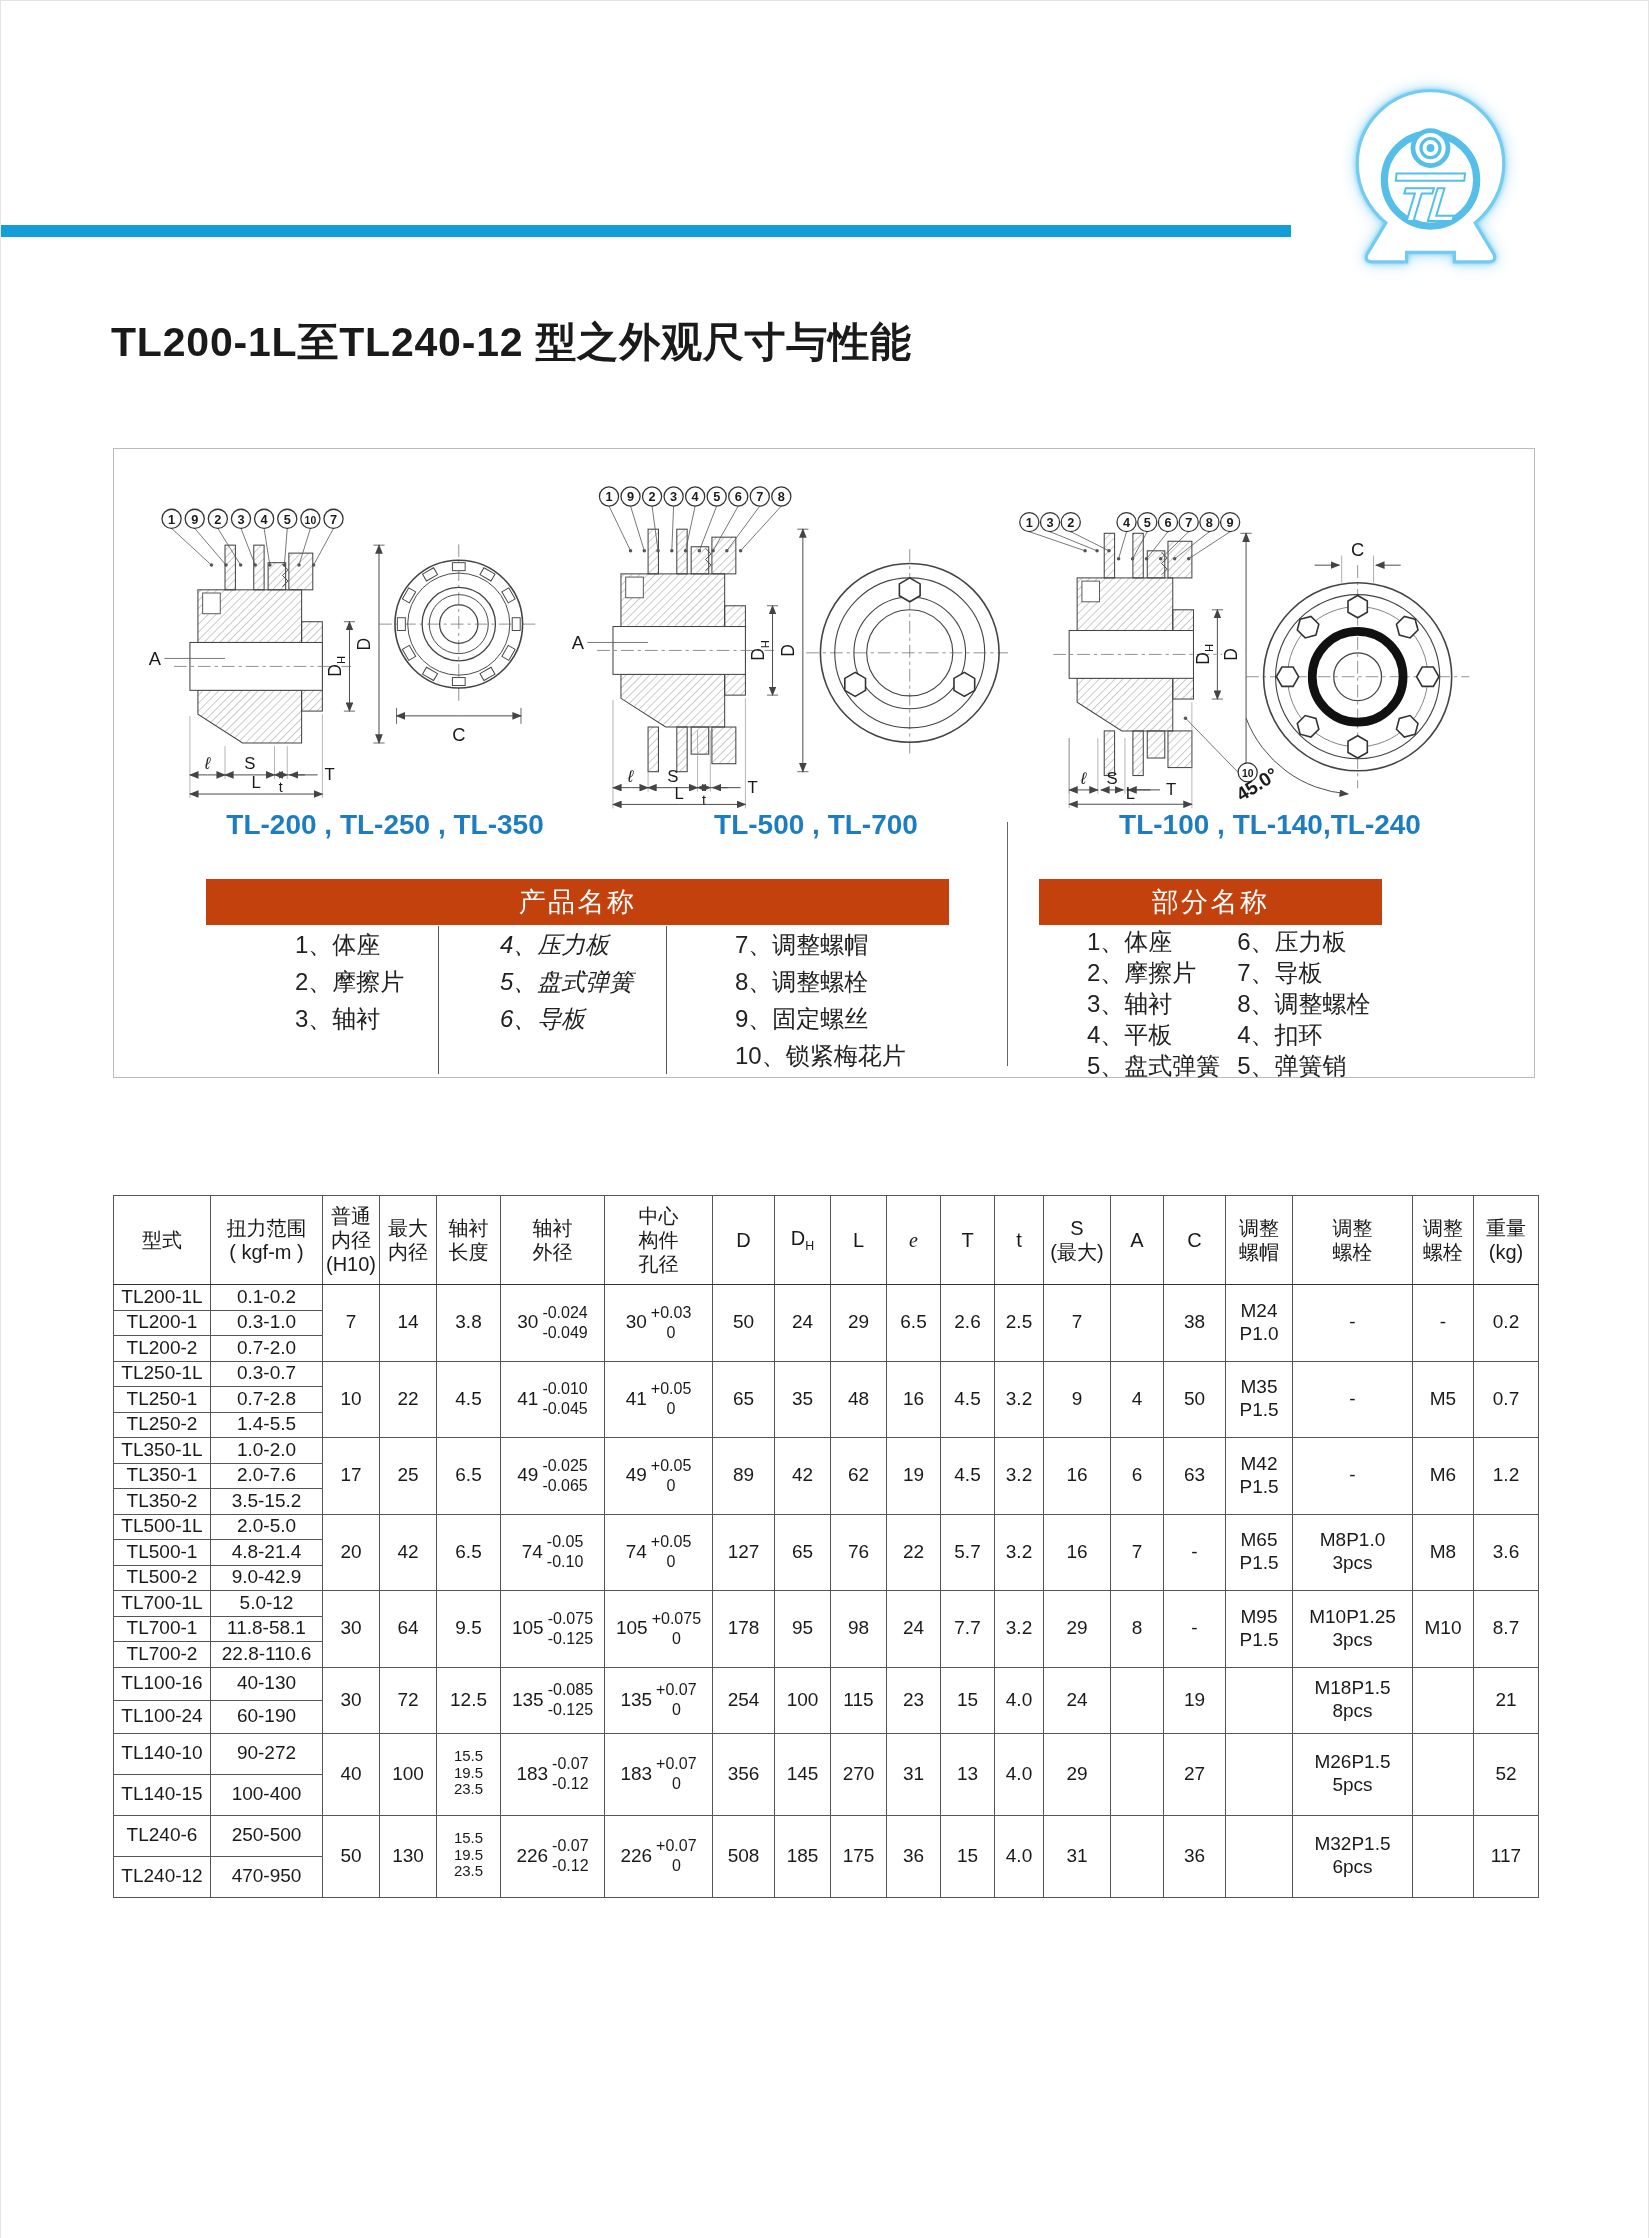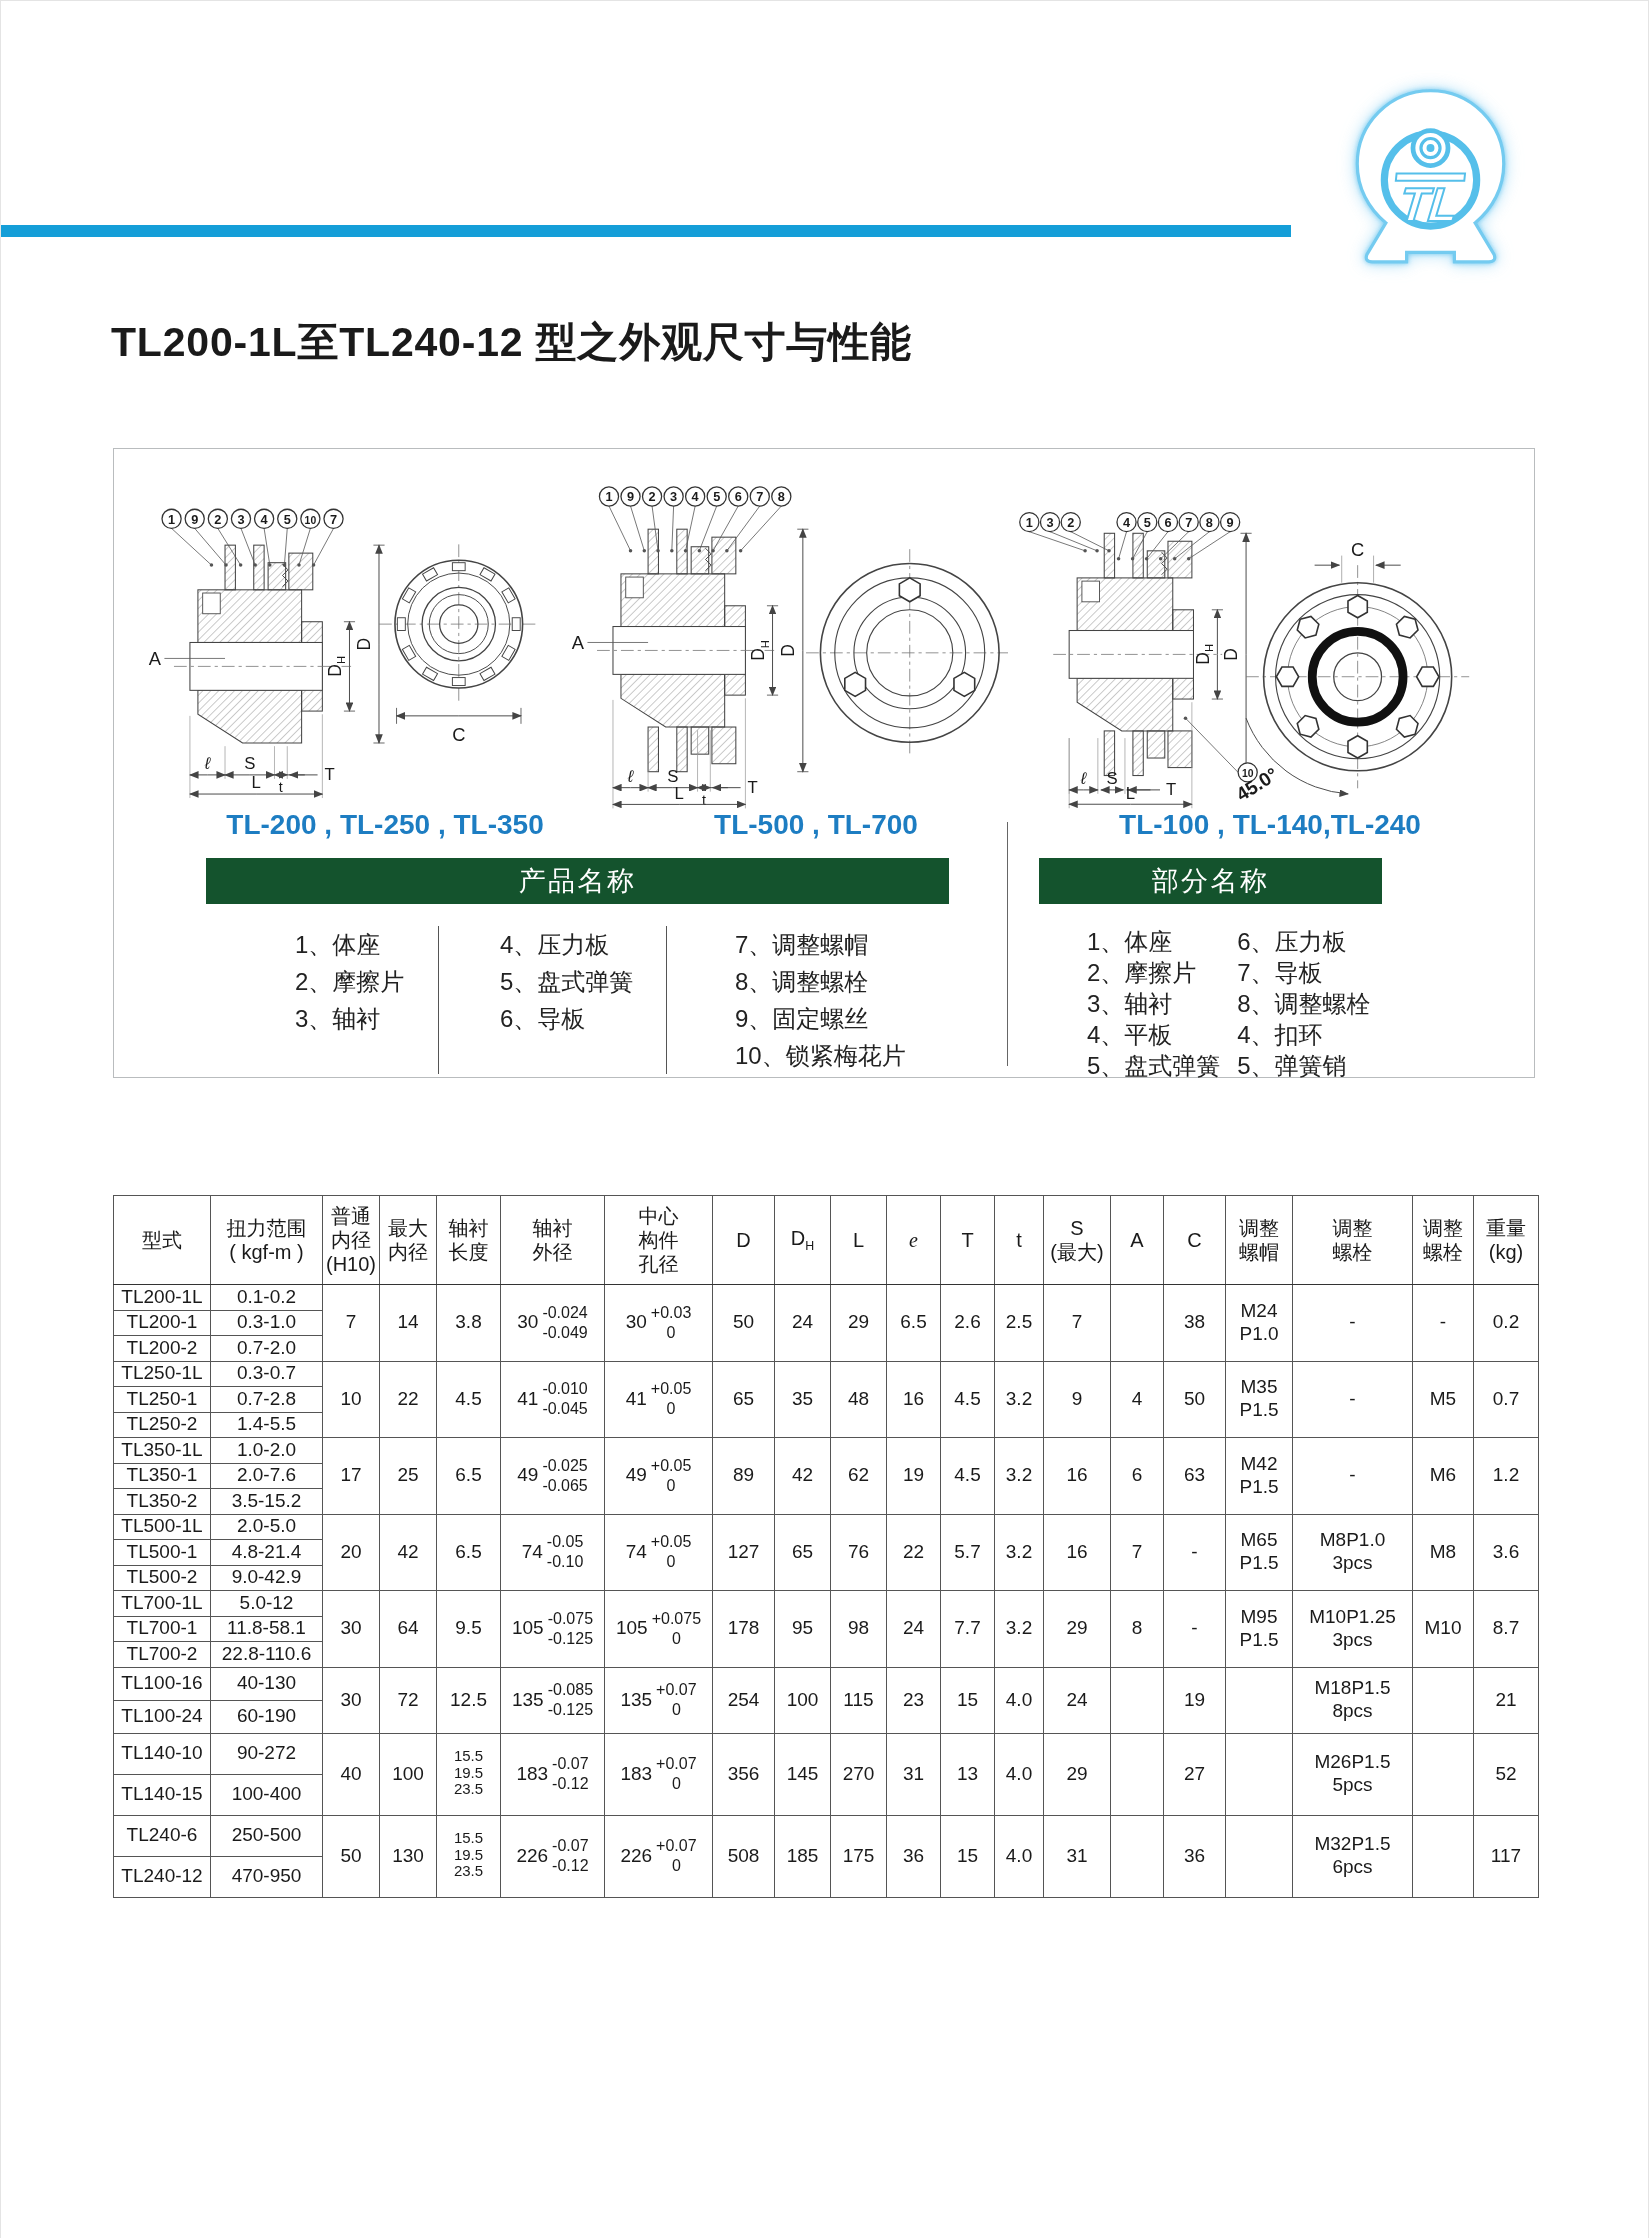--- a/index.html
+++ b/index.html
@@ -12,29 +12,29 @@
   .title{position:absolute;left:110px;top:314px;margin:0;font-size:41px;font-weight:bold;
          letter-spacing:0.8px;white-space:nowrap;}
   .panel{position:absolute;left:112px;top:447px;width:1420px;height:628px;border:1.6px solid #b9bcbe;background:#fff;}
   svg.draw{position:absolute;top:6.4px;}
   #svg1{left:8px;}
   #svg2{left:447px;}
   #svg3{left:893px;}
   .vlabel{position:absolute;top:360px;transform:translateX(-50%);font-size:28px;font-weight:bold;
           color:#1d7dc2;white-space:nowrap;}
   .v1{left:271px;} .v2{left:702px;} .v3{left:1156px;}
-  .gbar{position:absolute;top:409px;height:46px;background:#14532d;color:#fff;font-size:27px;
+  .gbar{position:absolute;top:430px;height:46px;background:#c2410c;color:#fff;font-size:27px;
         display:flex;align-items:center;justify-content:center;letter-spacing:2.4px;}
   .g1{left:92px;width:743px;} .g2{left:925px;width:343px;}
   .divider{position:absolute;left:893px;top:373px;width:0;height:244px;border-left:1.6px solid #666;}
   .plist{position:absolute;top:477px;display:flex;font-size:24px;color:#222;}
   .plist .pcol{box-sizing:border-box;}
   .plist.left{left:92px;width:743px;}
   .left .c1{width:233px;padding-left:89px;border-right:1.6px solid #555;}
-  .left .c2{width:228px;padding-left:61px;border-right:1.6px solid #555;}
+  .left .c2{width:228px;padding-left:61px;border-right:1.6px solid #555;font-style:italic;}
   .left .c3{width:282px;padding-left:68px;}
   .left .pcol div{line-height:37px;white-space:nowrap;}
   .plist.right{left:925px;width:343px;}
   .right .r1{width:195px;padding-left:48px;}
   .right .r2{width:148px;padding-left:3.2px;}
   .right .pcol div{line-height:31px;white-space:nowrap;}
   table.spec{position:absolute;left:112px;top:1194px;border-collapse:collapse;table-layout:fixed;
              font-size:19px;border:1.6px solid #333;background:#fff;}
   .spec th,.spec td{border:0.8px solid #555;text-align:center;vertical-align:middle;padding:0 1.6px;
                     line-height:1.2;font-weight:normal;overflow:hidden;}

